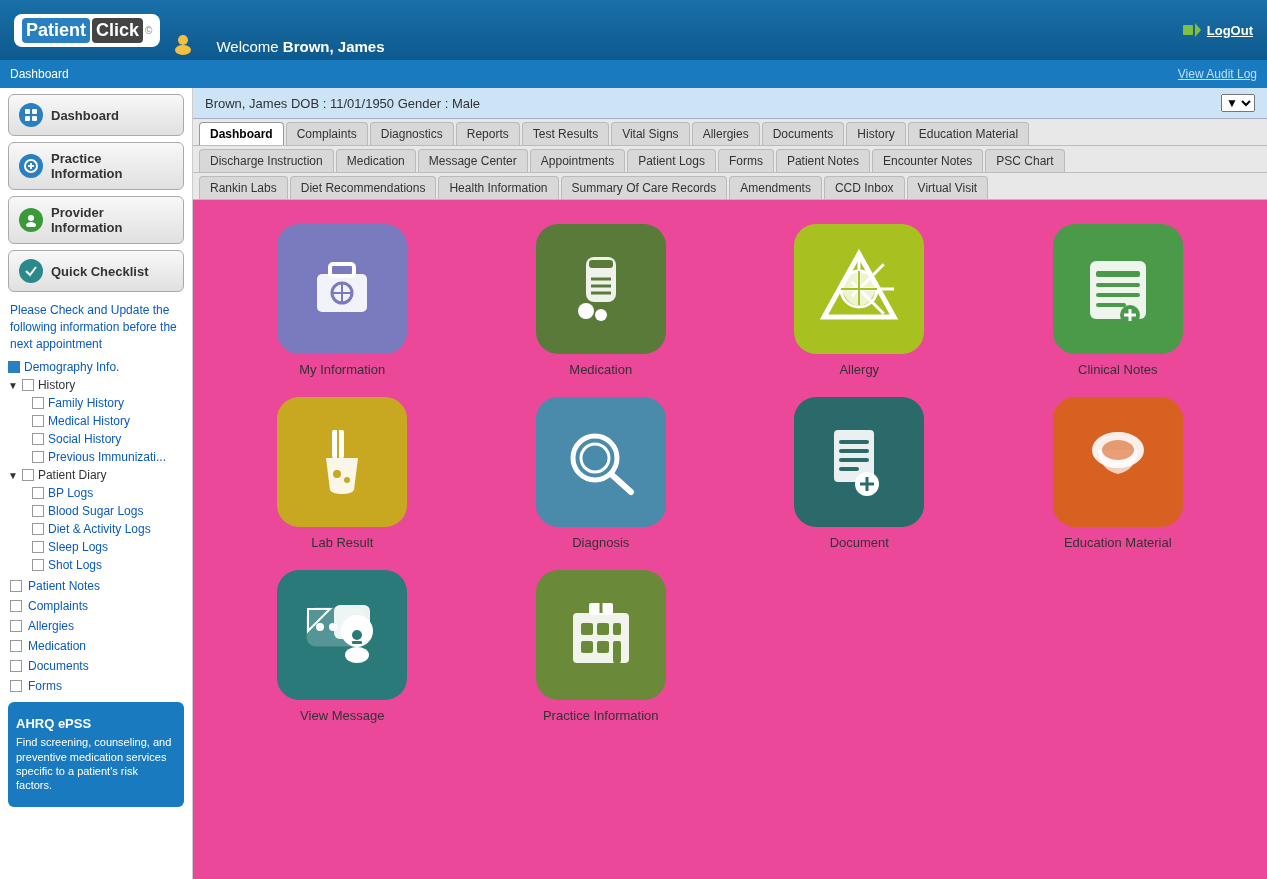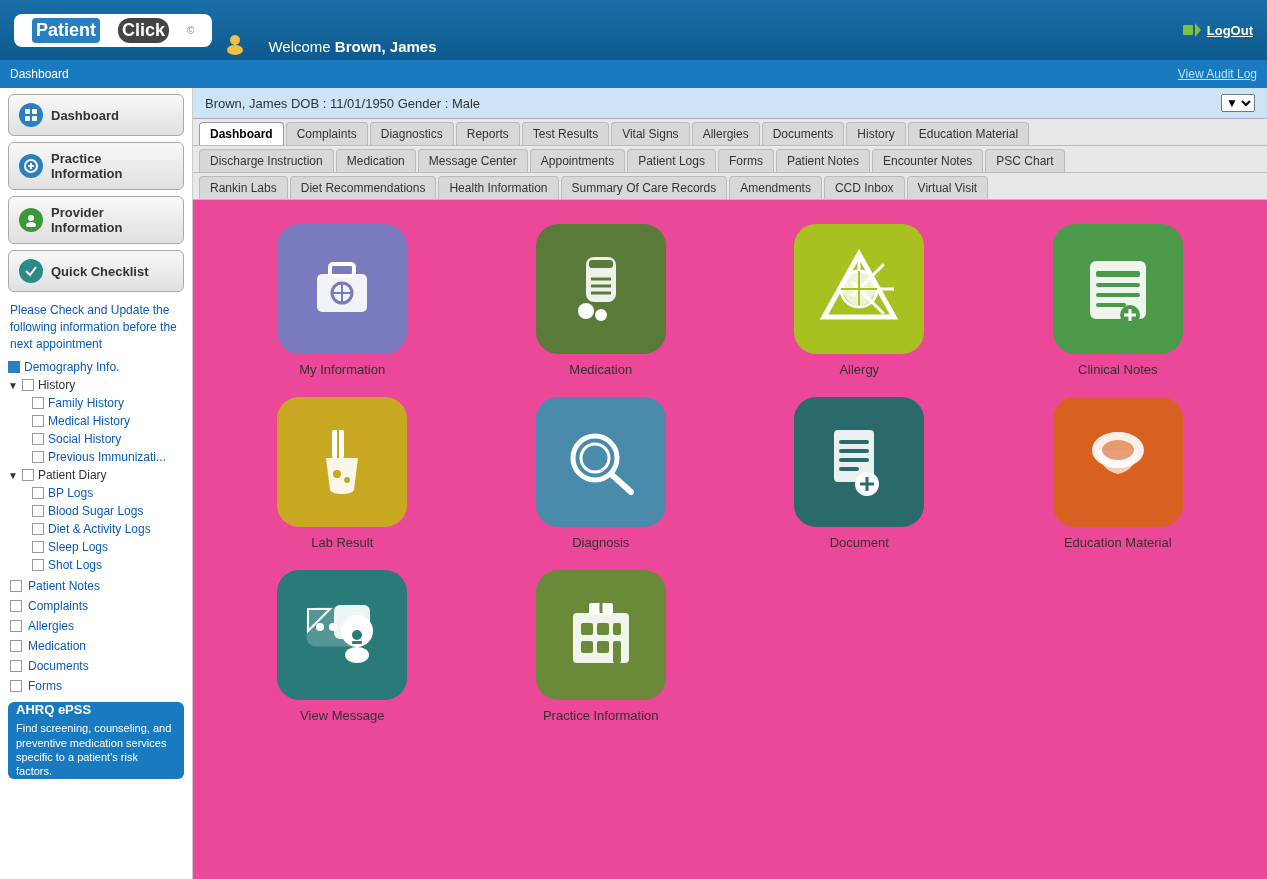--- a/index.html
+++ b/index.html
@@ -10,40 +10,40 @@
       background: linear-gradient(to bottom, #1a6fa8, #0d5a8e);
       height: 60px;
       display: flex;
       align-items: center;
       justify-content: space-between;
       padding: 0 14px;
     }
     #logo {
       background: white;
       border-radius: 8px;
-      padding: 4px 18px;
-      display: flex;
-      align-items: center;
-      gap: 18px;
+      padding: 4px 8px;
+      display: flex;
+      align-items: center;
+      gap: 2px;
     }
     #logo .patient {
       background: #2a7fc1;
       color: white;
       font-weight: bold;
       font-size: 18px;
       padding: 2px 4px;
       border-radius: 4px;
     }
     #logo .click {
       background: #444;
       color: white;
       font-weight: bold;
       font-size: 18px;
       padding: 2px 4px;
-      border-radius: 12px;
+      border-radius: 4px;
     }
     #logo .copyright { color: #888; font-size: 10px; vertical-align: super; }
     #welcome { color: white; font-size: 15px; margin-left: 16px; }
     #welcome span { font-weight: bold; }
     #header-right { display: flex; align-items: center; }
     #logout-btn { color: #fff; font-weight: bold; text-decoration: underline; cursor: pointer; font-size: 13px; }
 
     
     #breadcrumb {
       background: #1a7abf;
@@ -102,21 +102,21 @@
     .sidebar-flat-item {
       display: flex; align-items: center; gap: 6px;
       padding: 3px 10px; font-size: 12px; color: #0a5abf; cursor: pointer;
     }
 
     
     #ahrq-box {
       background: #1a7abf;
       margin: 6px 8px;
       border-radius: 6px;
-      padding: 0 8px;
+      padding: 14px 8px;
     }
     #ahrq-box .ahrq-title {
       color: white; font-weight: bold; font-size: 13px; margin-bottom: 4px;
     }
     #ahrq-box .ahrq-text { color: white; font-size: 11px; line-height: 1.3; }
 
     
     #main {
       flex: 1;
       overflow-y: auto;

